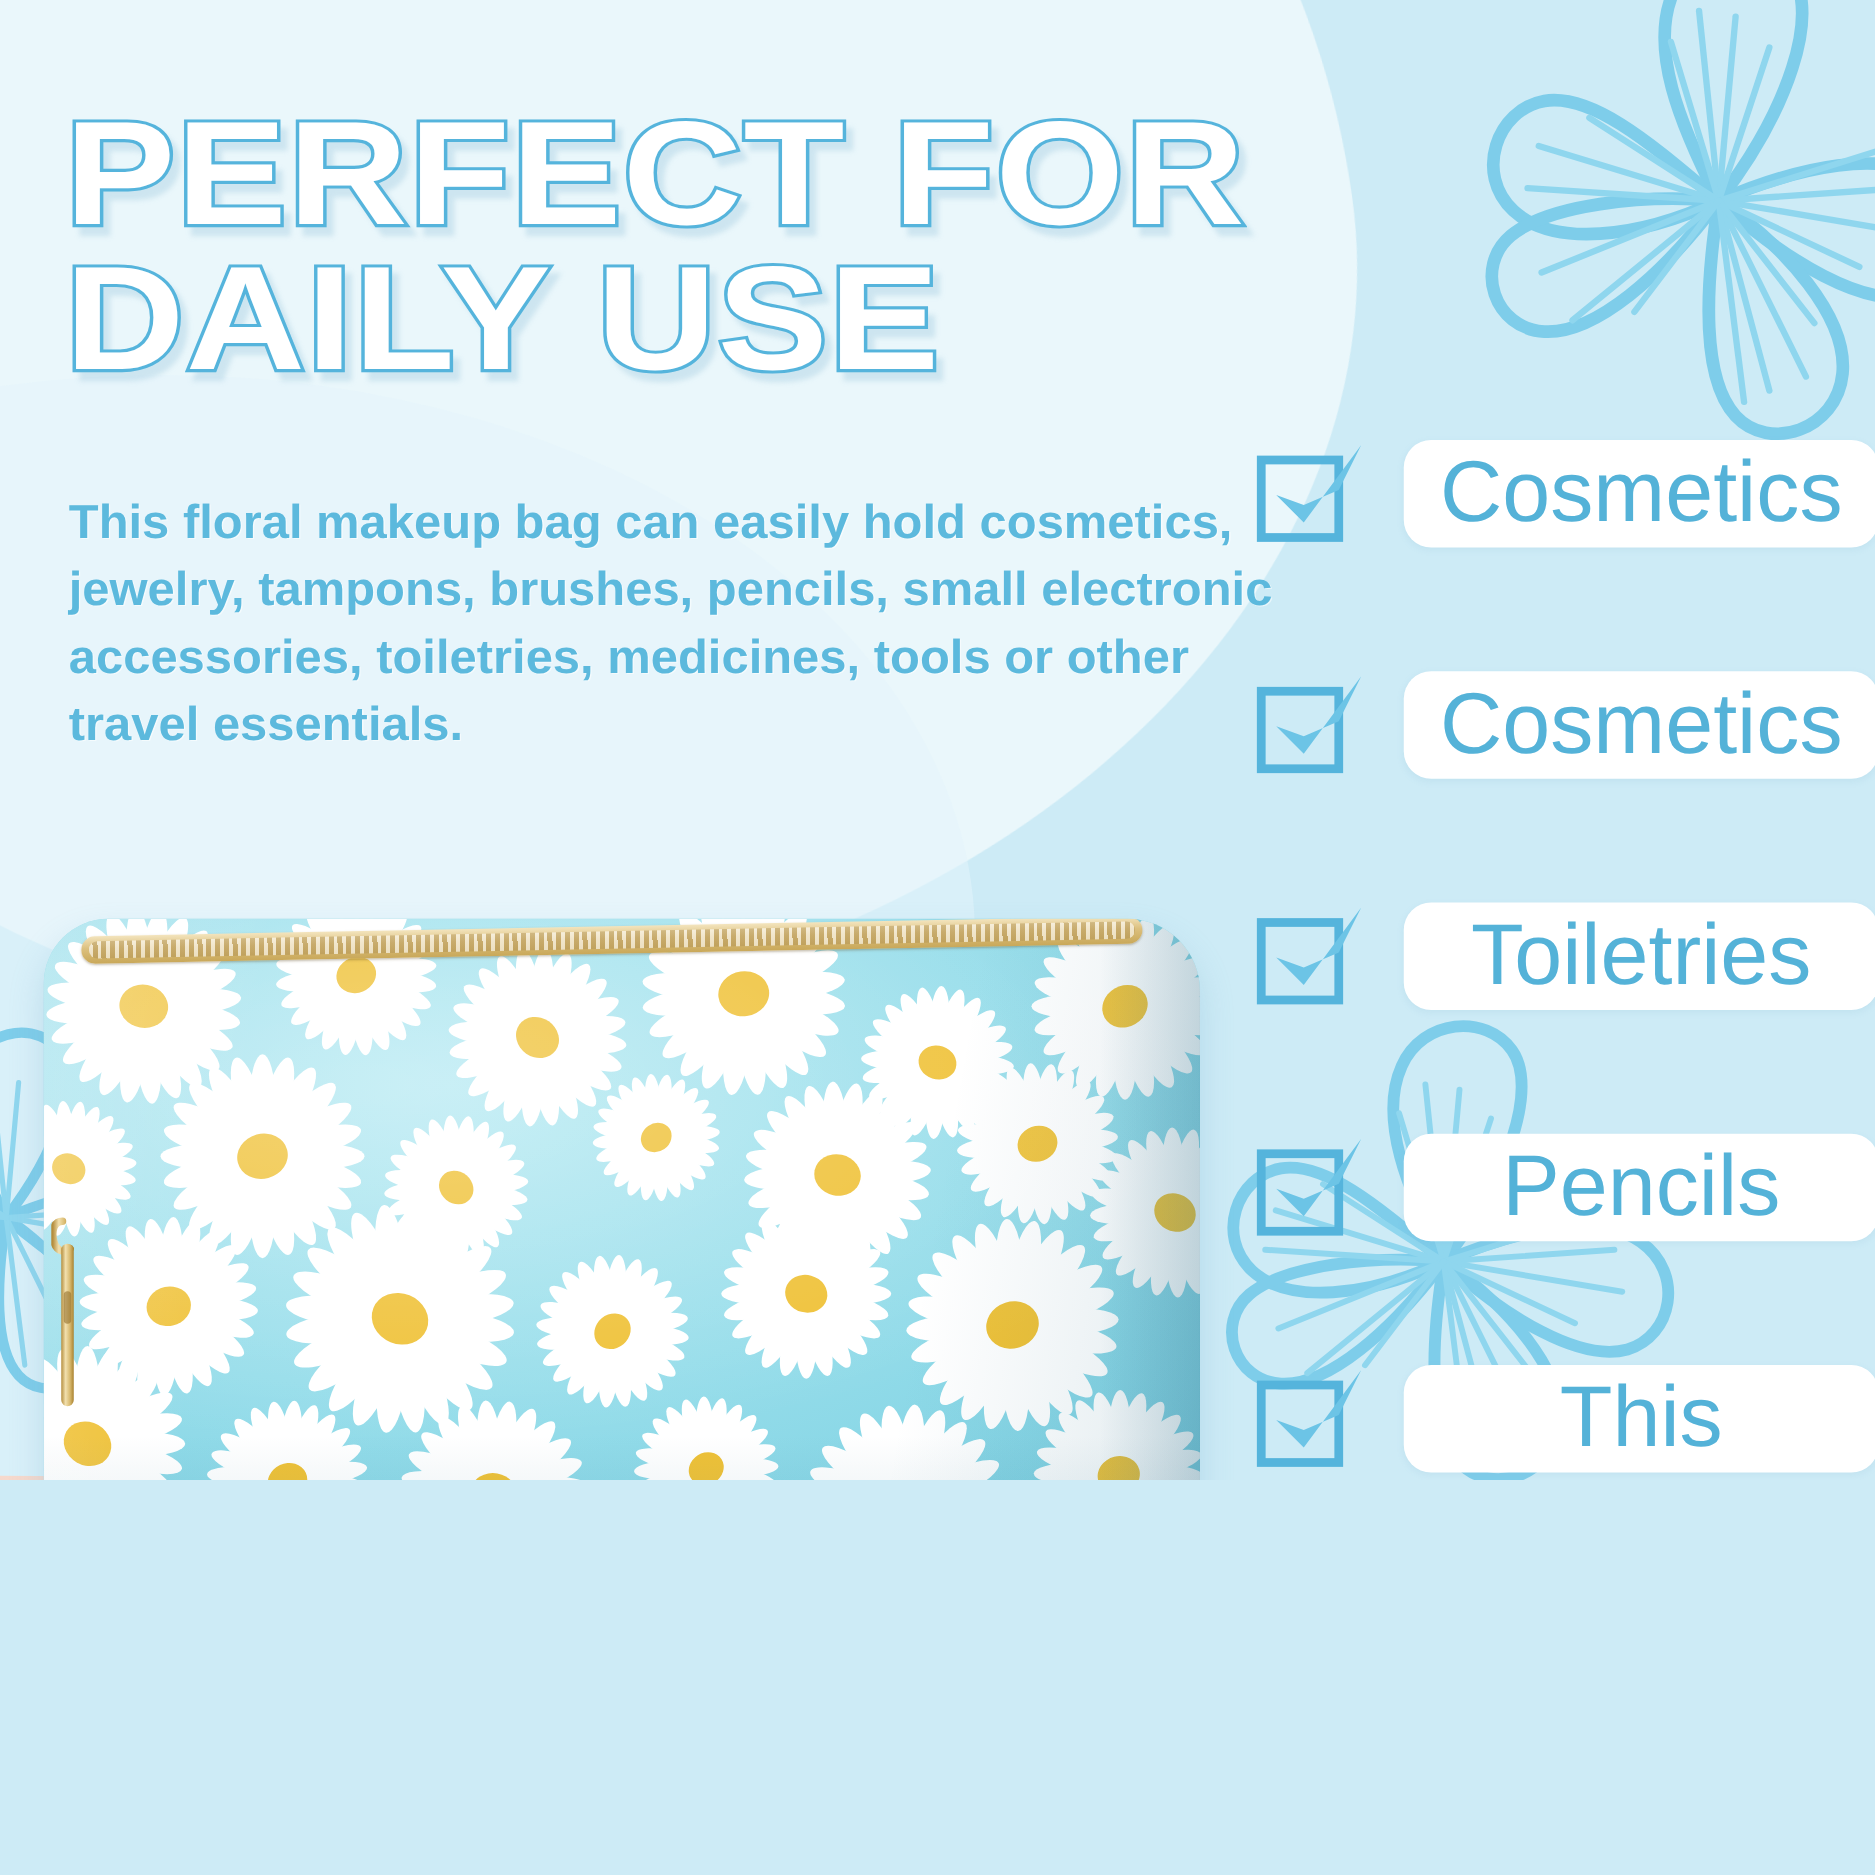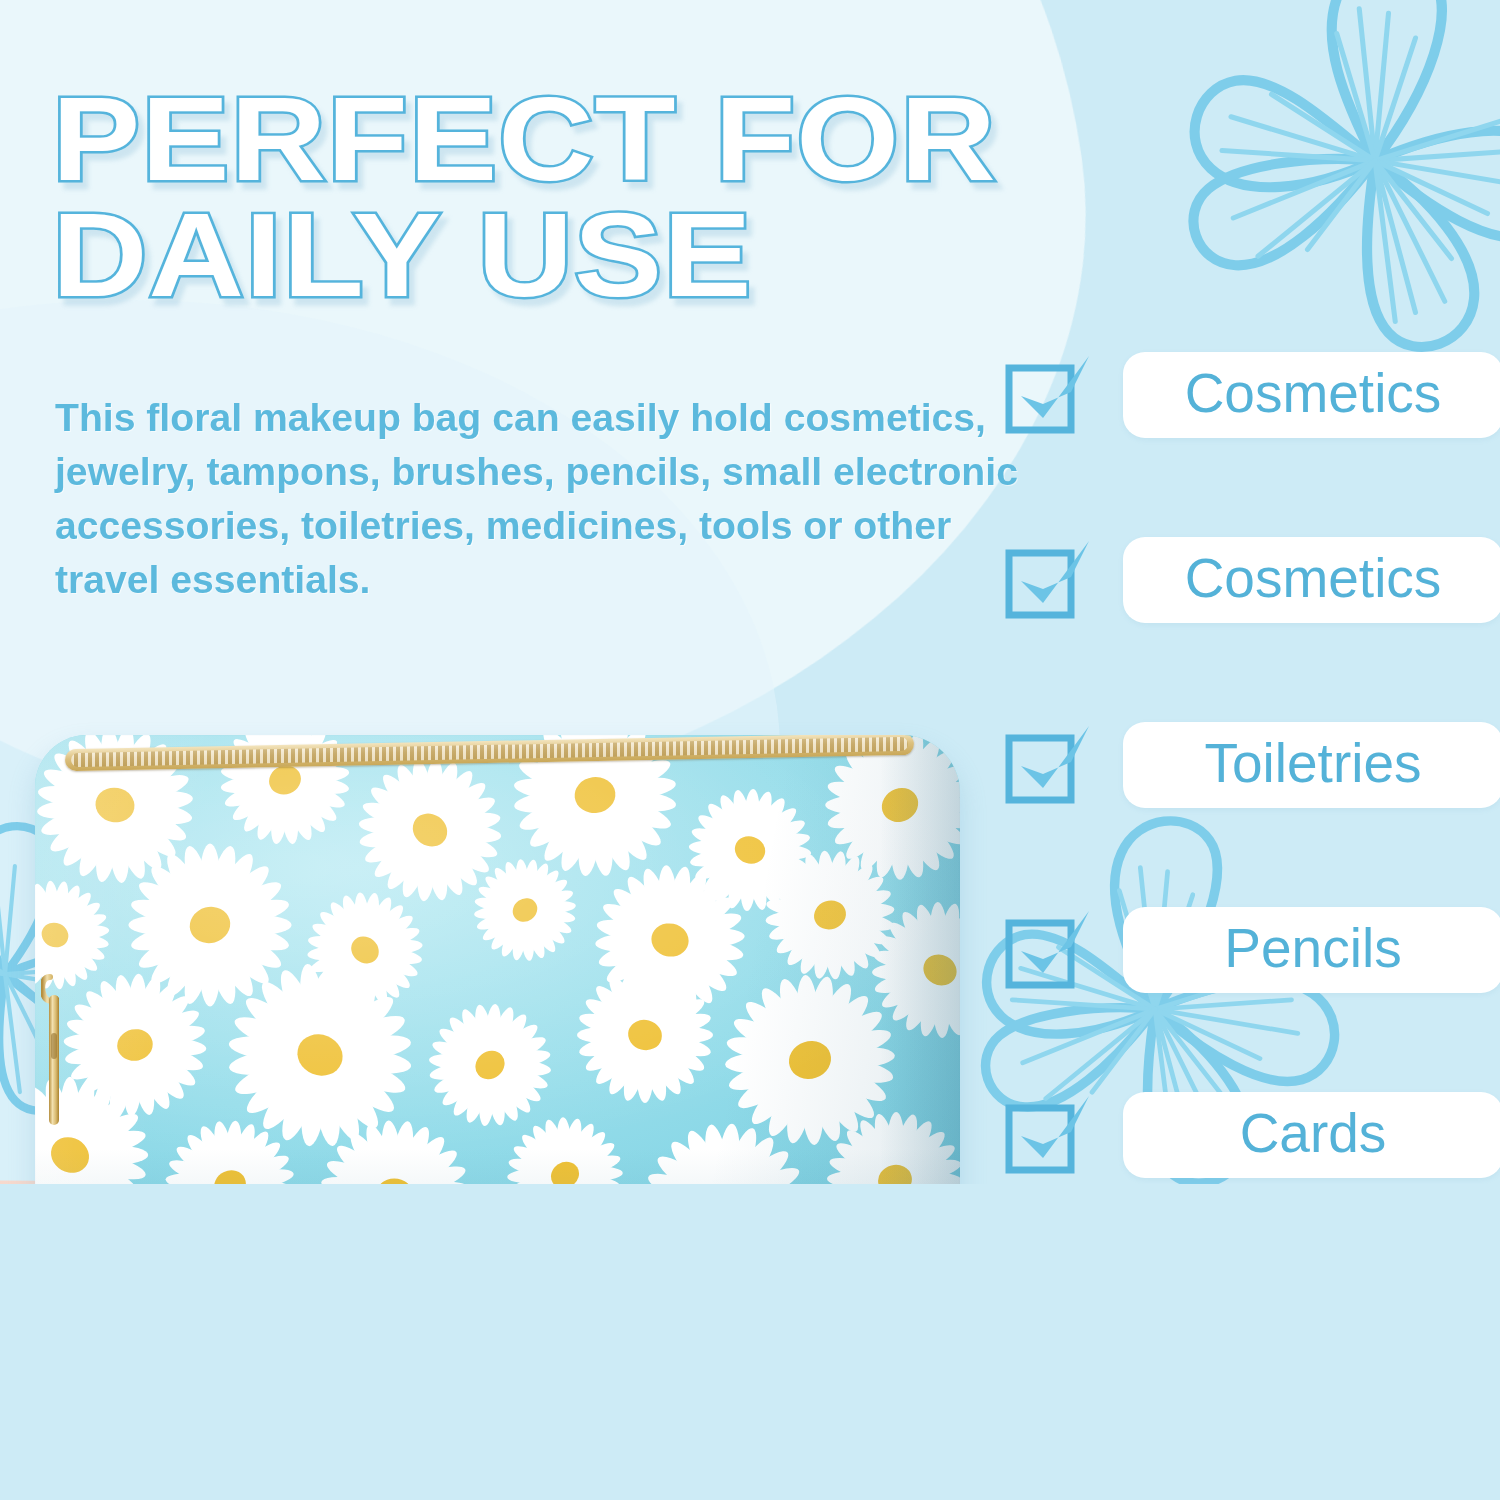--- a/index.html
+++ b/index.html
@@ -84,21 +84,21 @@
     position:absolute; left:120px; top:4px;
     width:380px; height:86px;
     background:#ffffff;
     border-radius:22px;
     display:flex; align-items:center; justify-content:center;
     box-shadow:0 2px 5px rgba(120,180,210,.13);
   }
   .pill span {
     font-family:"Liberation Sans", sans-serif;
     font-weight:400;
-    font-size:55px;
+    font-size:69px;
     color:#54b2d8;
     letter-spacing:0px;
     white-space:nowrap;
     line-height:1;
     padding-bottom:4px;
   }
 
   
   .photo { position:absolute; left:0px; top:700px; width:1010px; height:800px; overflow:hidden; }
 
@@ -302,21 +302,21 @@
     </div>
 
     <div class="check-row">
       <span class="check-icon">
         <svg viewBox="0 0 92 92">
           <rect x="6" y="20" width="62" height="62" fill="none" stroke="#55b4dc" stroke-width="7"></rect>
           <path d="M18 48 L40 70 L86 8 L68 44 L40 56 Z" fill="#6cc4e6"></path>
         </svg>
       </span>
       <span class="pill">
-        <span>Cards</span>
+        <span>This</span>
       </span>
     </div>
 
     <div class="check-row">
       <span class="check-icon">
         <svg viewBox="0 0 92 92">
           <rect x="6" y="20" width="62" height="62" fill="none" stroke="#55b4dc" stroke-width="7"></rect>
           <path d="M18 48 L40 70 L86 8 L68 44 L40 56 Z" fill="#6cc4e6"></path>
         </svg>
       </span>

